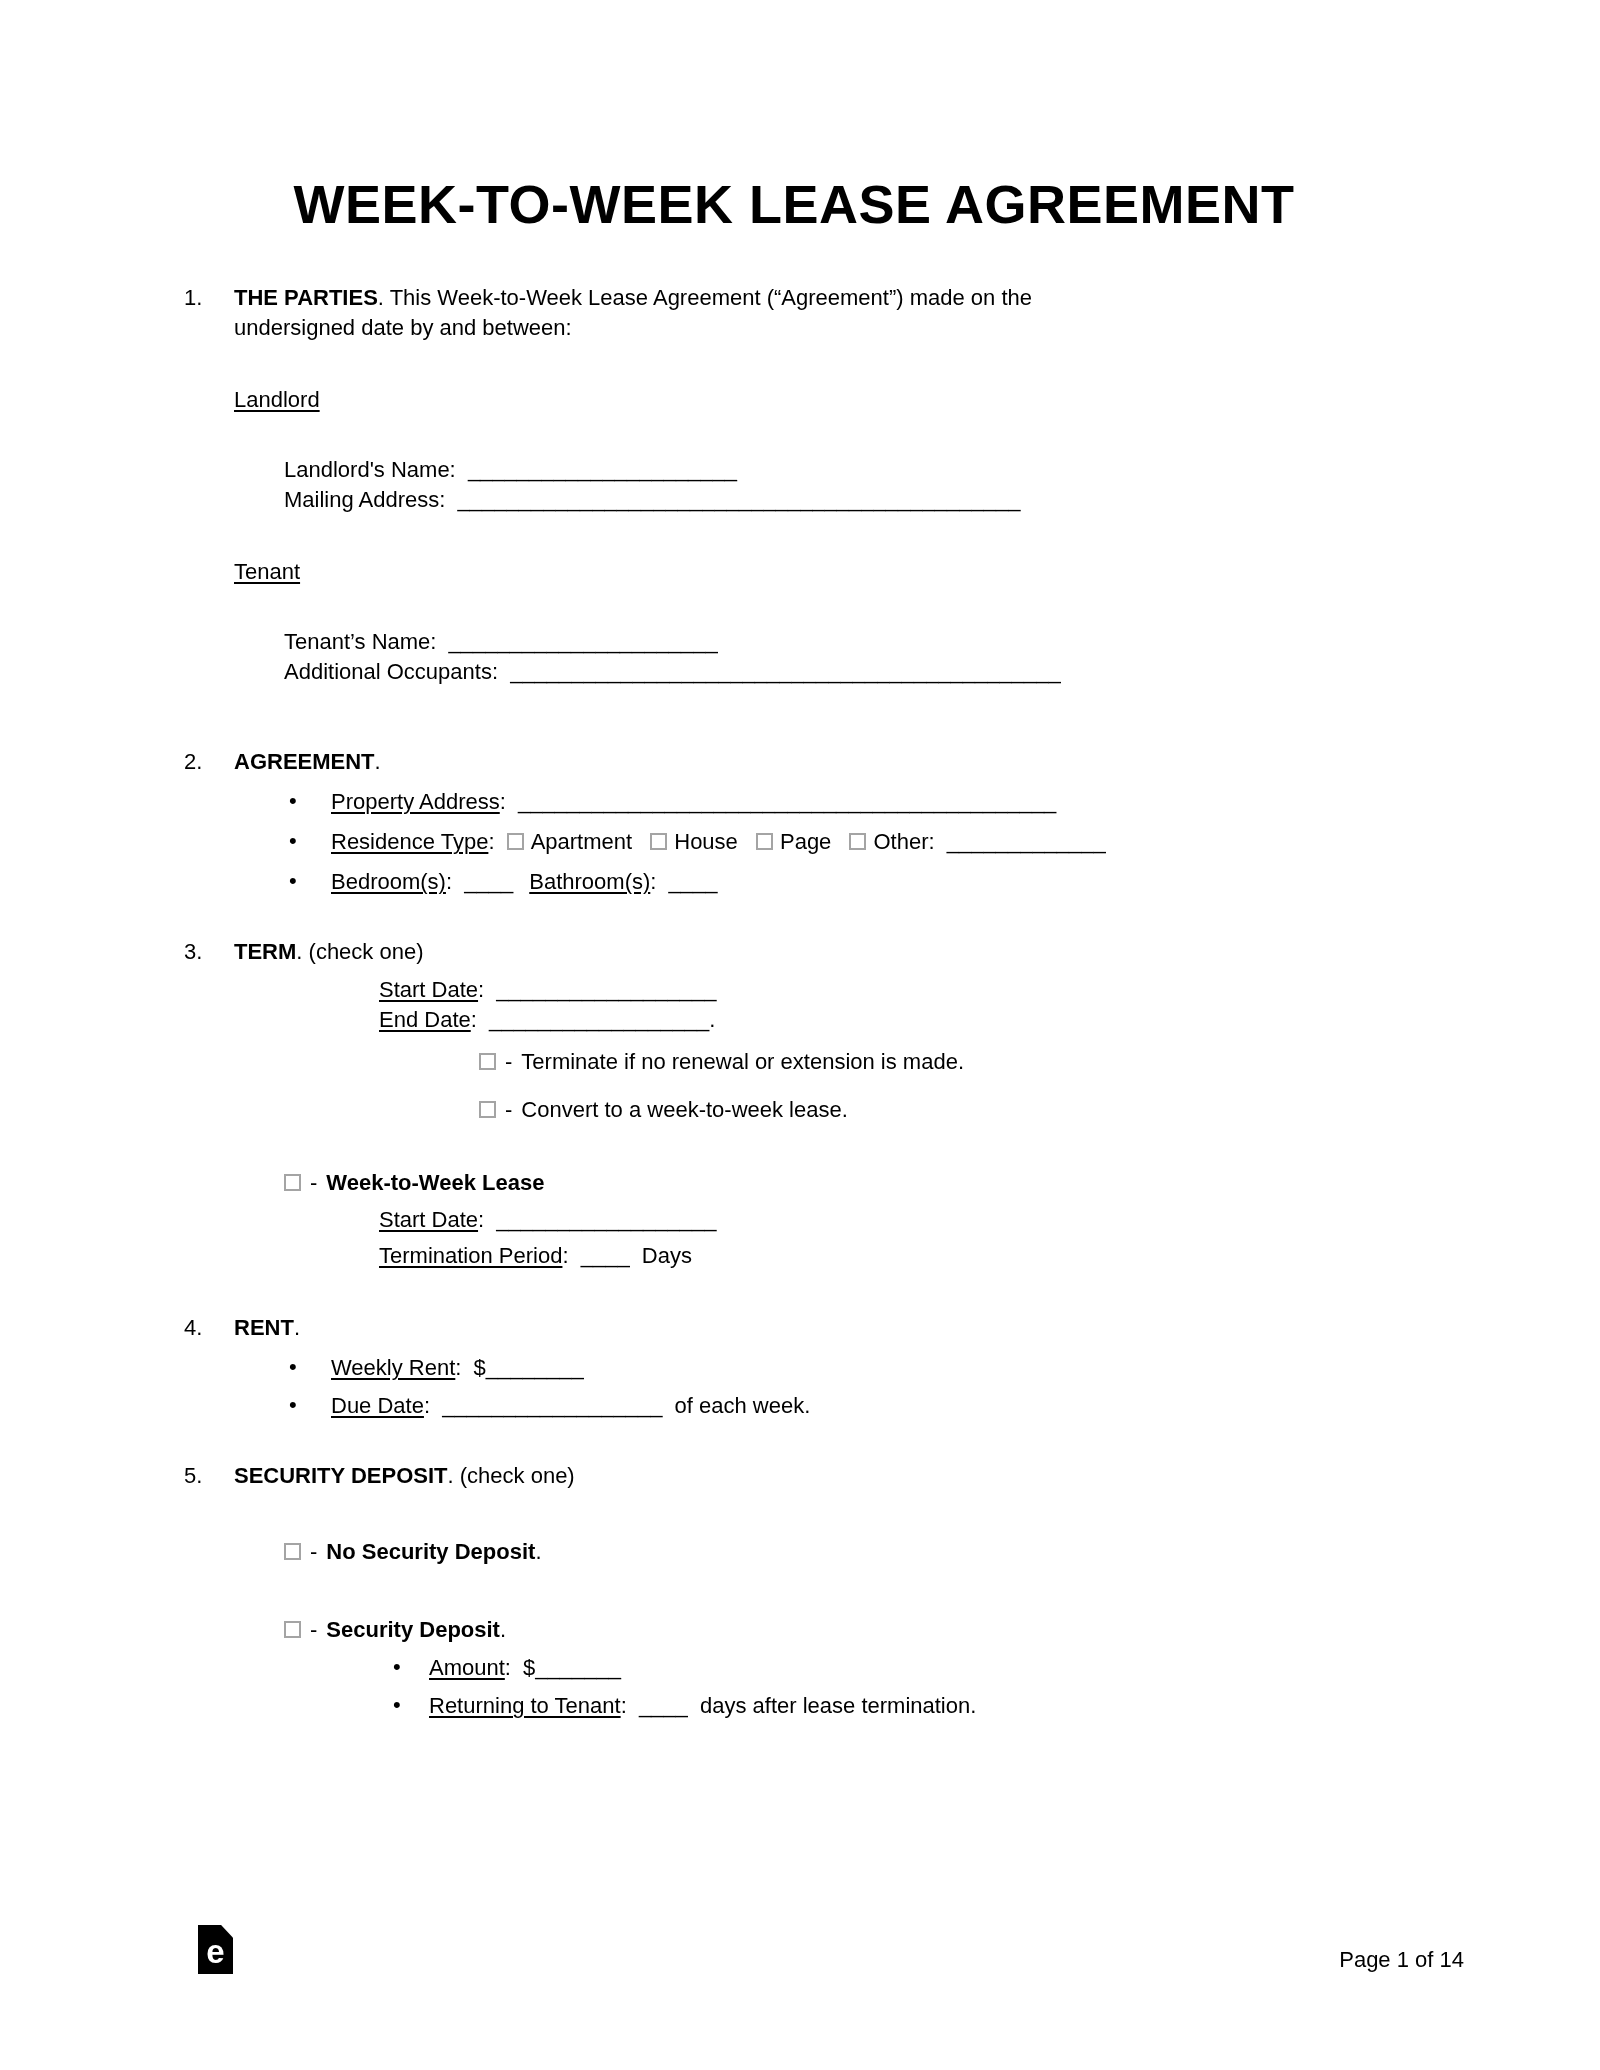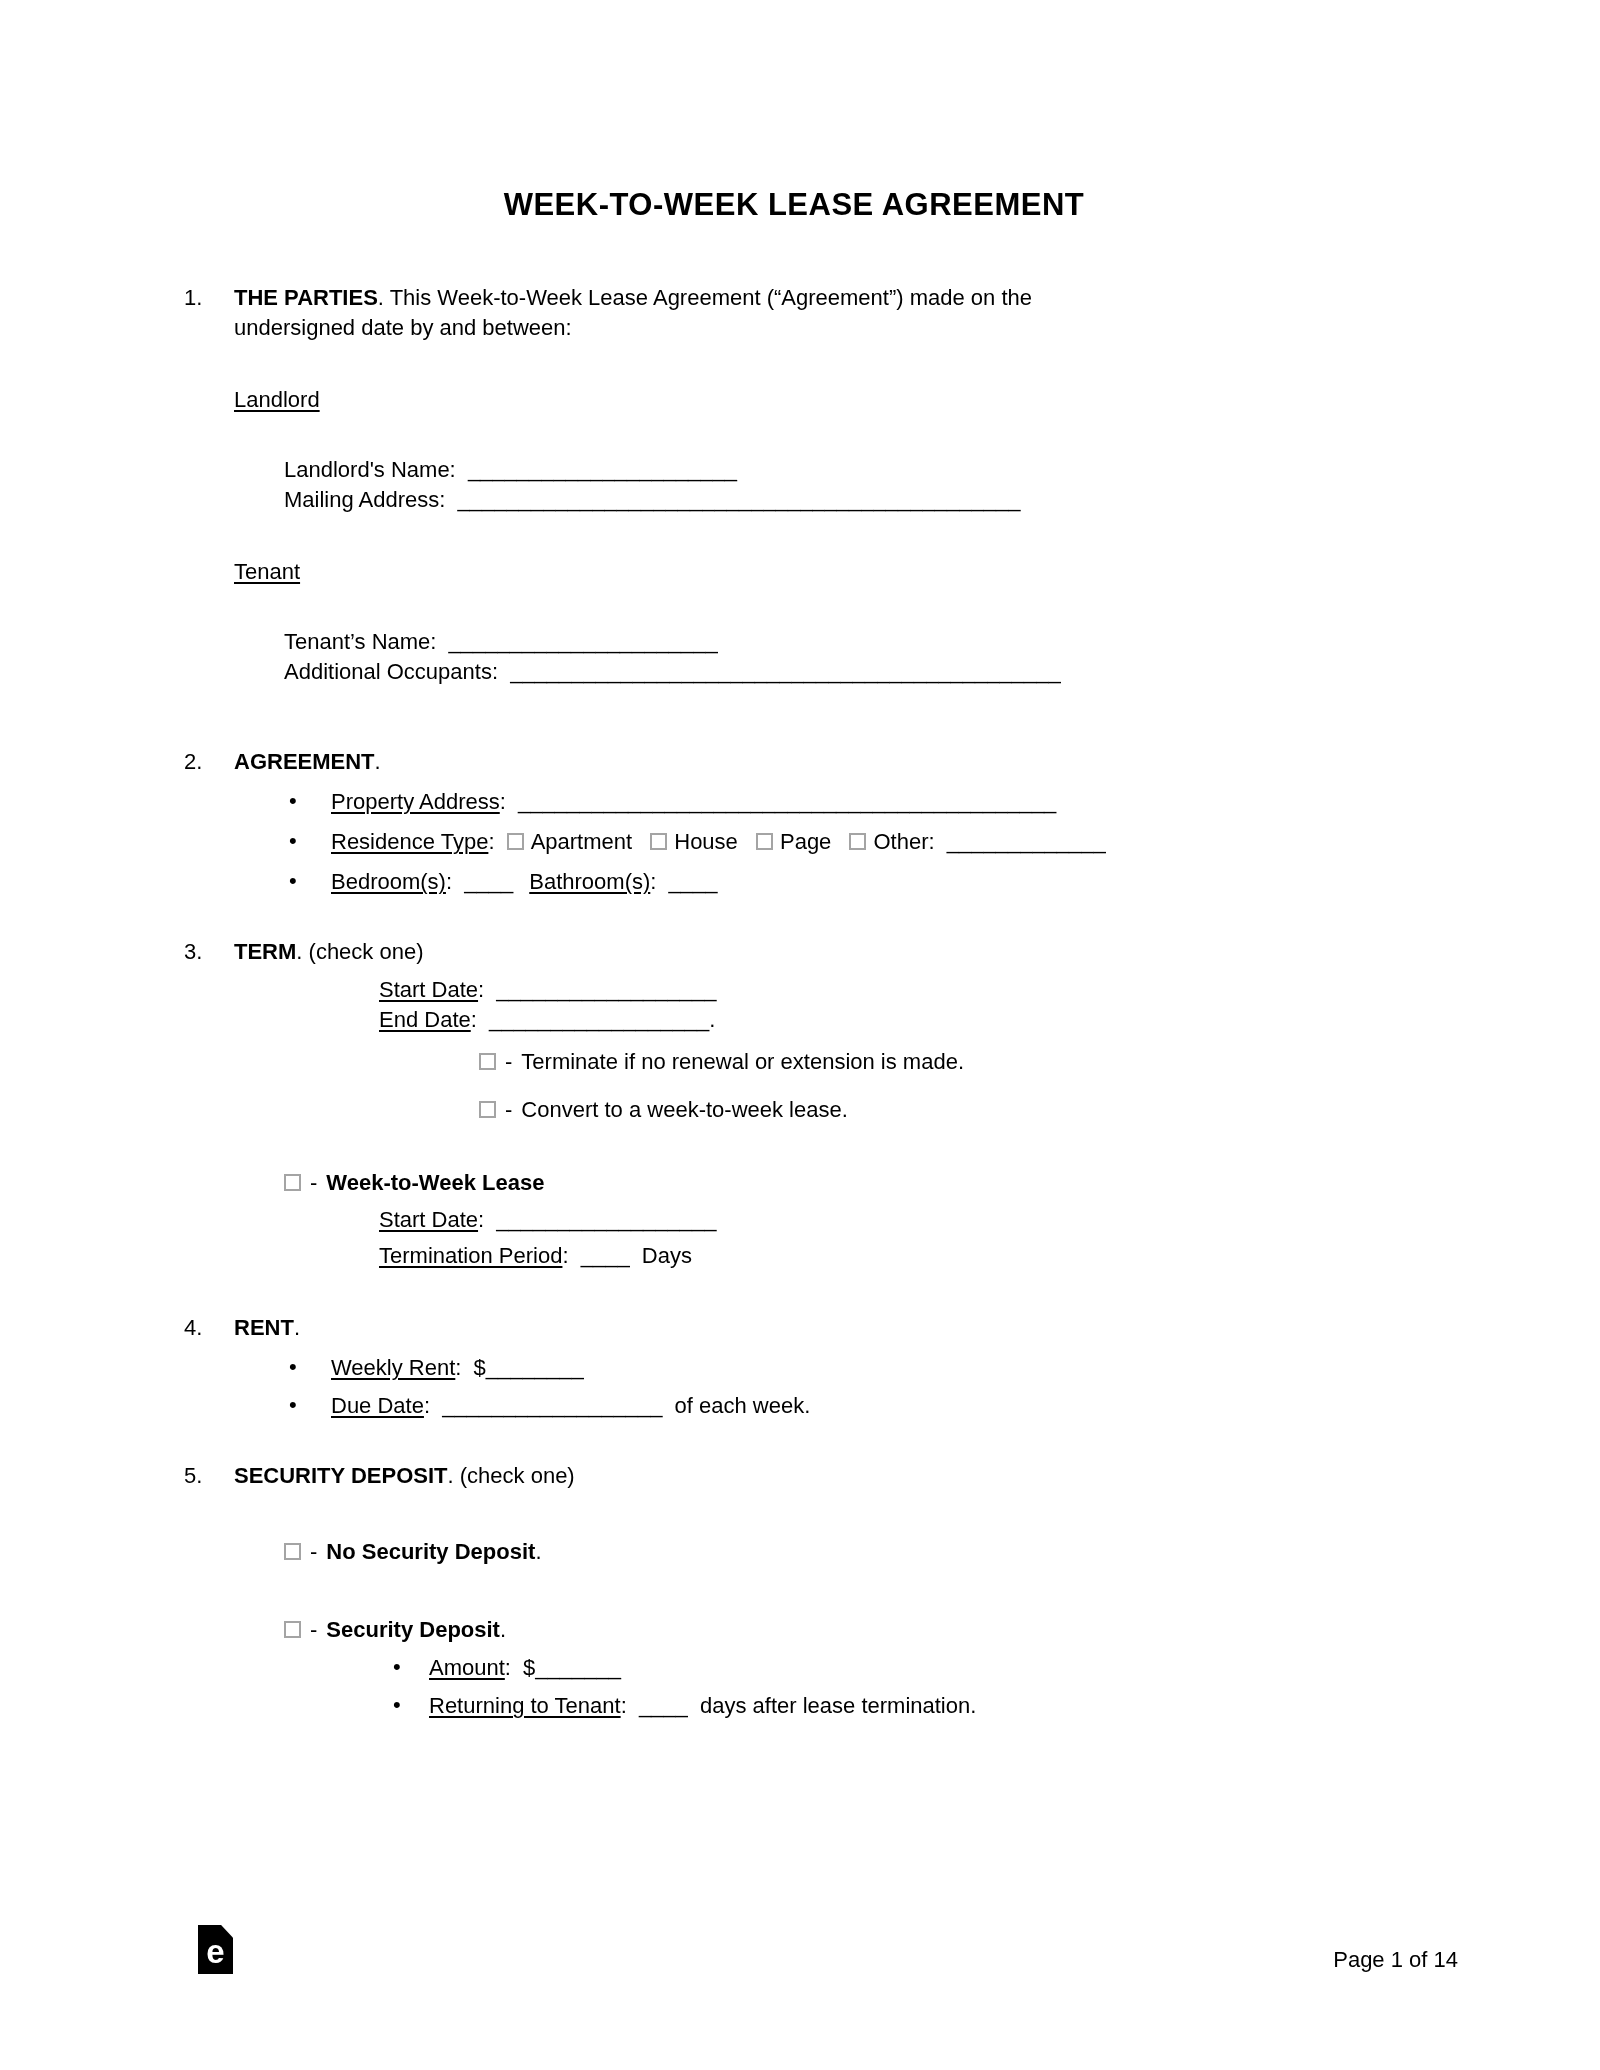--- a/index.html
+++ b/index.html
@@ -6,21 +6,21 @@
   .page {
     position:relative;
     width:1600px; height:2070px;
     background:#ffffff;
     font-family:"Liberation Sans", sans-serif;
     font-size:22px; line-height:30px; color:#000;
     overflow:hidden;
   }
   .title {
     margin:183px 12px 0 0;
-    font-size:31px; line-height:43px;
+    font-size:54px; line-height:43px;
     font-weight:bold; text-align:center;
     letter-spacing:0.5px;
   }
   .line { position:relative; line-height:30px; }
   .num  { position:absolute; left:184px; top:0; }
   .sec  { padding-left:234px; }
   .sub  { padding-left:284px; }
   .fld3 { padding-left:379px; }
   .cbx2 { padding-left:479px; }
   .bl1  { padding-left:331px; }
@@ -42,21 +42,21 @@
   .blank { letter-spacing:0; }
   .footer-logo {
     position:absolute; left:198px; top:1925px;
     width:35px; height:49px; background:#000;
     clip-path:polygon(0 0, 66% 0, 100% 26%, 100% 100%, 0 100%);
     color:#fff; font-weight:bold; font-size:33px;
     display:flex; align-items:center; justify-content:center;
     padding-top:4px; box-sizing:border-box;
   }
   .footer-page {
-    position:absolute; top:1945px; right:142px;
+    position:absolute; top:1945px; right:136px;
     font-size:22px; line-height:30px;
   }
 </style>
 </head>
 <body>
 
 <div class="page">
 
   <h1 class="title">WEEK-TO-WEEK LEASE AGREEMENT</h1>
 

